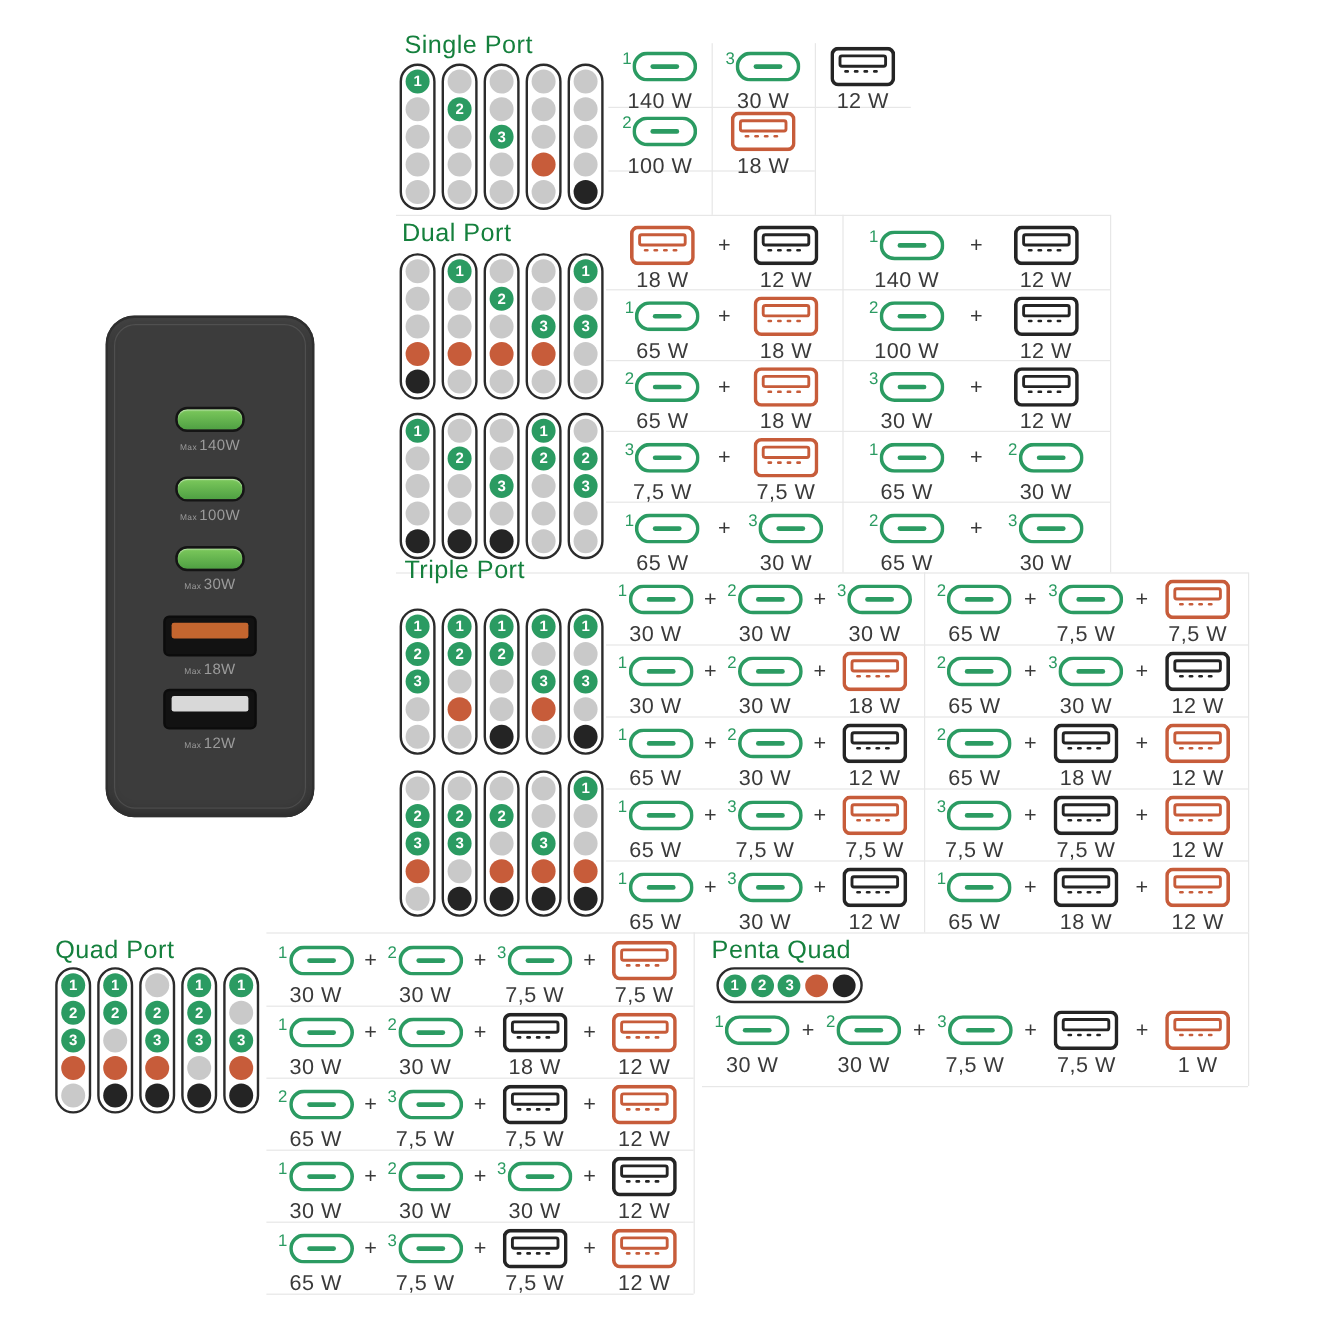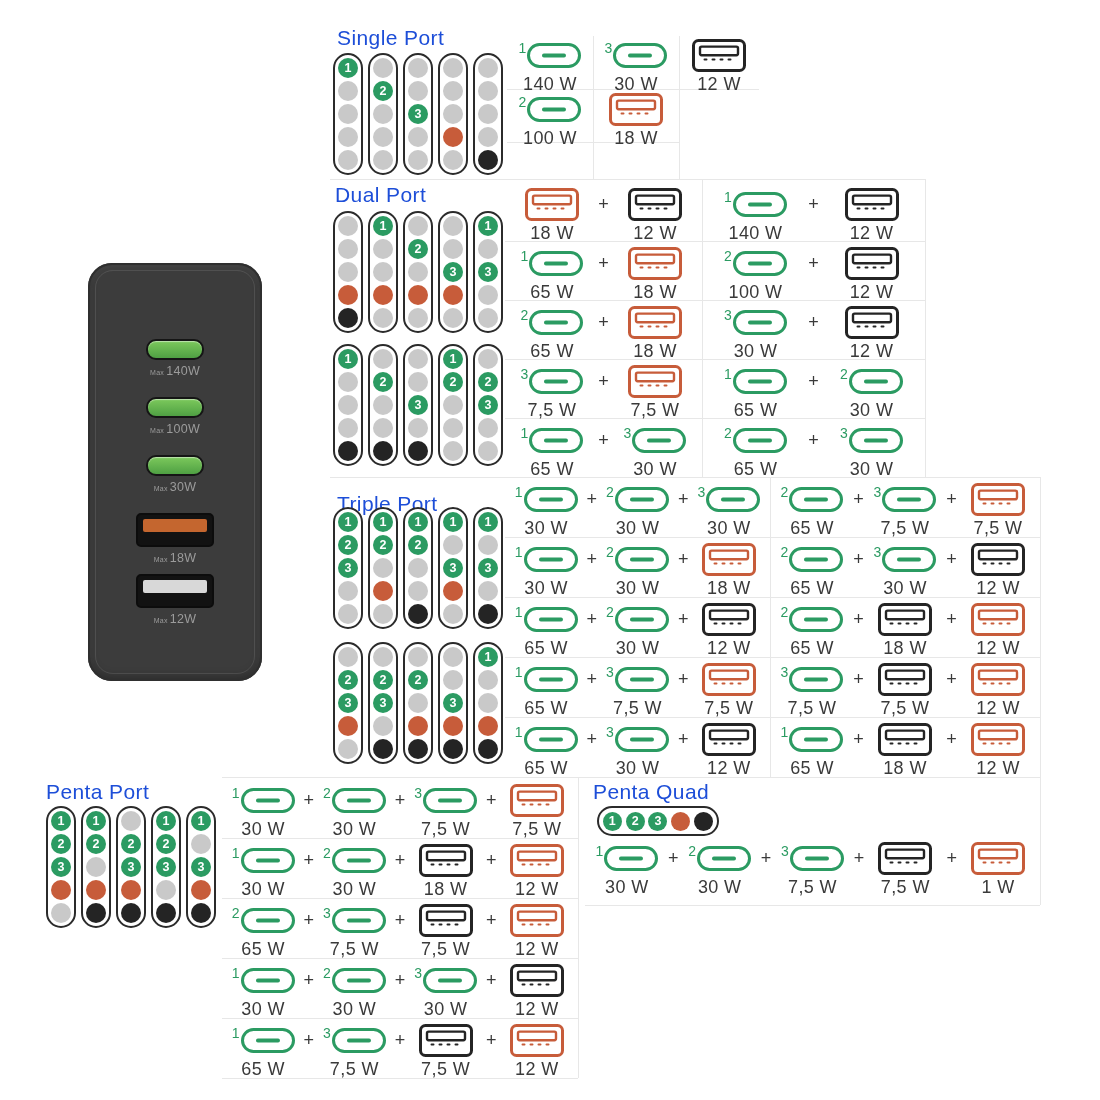--- a/index.html
+++ b/index.html
@@ -1,21 +1,21 @@
 <!DOCTYPE html>
 <html><head>
 <meta charset="utf-8">
 <style>
   html,body{margin:0;padding:0;background:#fff;}
   #canvas{position:relative;width:1100px;height:1100px;background:#ffffff;
           font-family:"Liberation Sans",sans-serif;overflow:hidden;}
   .hline,.vline{position:absolute;background:#E7E7E7;}
   .hline{height:1px;}
   .vline{width:1px;}
-  .sec-title{position:absolute;font-size:21px;color:#1d4ed8;letter-spacing:.4px;}
+  .sec-title{position:absolute;font-size:21px;color:#15803d;letter-spacing:.4px;}
   
   .selwrap{position:absolute;display:flex;gap:5px;}
   .selpill{width:30px;height:122px;border:2px solid #2B2B2B;border-radius:17px;
            display:flex;flex-direction:column;align-items:center;justify-content:space-evenly;
            box-sizing:border-box;background:#fff;}
   .selpill.horiz{flex-direction:row;width:122px;height:30px;border-radius:15px;}
   .dot{width:20px;height:20px;border-radius:50%;display:flex;align-items:center;
        justify-content:center;font-size:12.5px;color:#fff;font-weight:bold;flex:none;}
   .horiz .dot{width:19px;height:19px;}
   .d-off{background:#C9C9C9;}
@@ -108,22 +108,22 @@
           <div class="dport-a">
             <div class="tongue" style="background:#D8D8D8"></div>
           </div>
           <div class="dlabel"><span class="maxtxt">Max</span><span>12W</span></div>
         </div>
       </div>
   </div>
 
   <div class="sec-title" style="left:337px;top:26px">Single Port</div>
   <div class="sec-title" style="left:335px;top:183px">Dual Port</div>
-  <div class="sec-title" style="left:337px;top:492px">Triple Port</div>
-  <div class="sec-title" style="left:46px;top:780px">Penta Port</div>
+  <div class="sec-title" style="left:337px;top:464px">Triple Port</div>
+  <div class="sec-title" style="left:46px;top:780px">Quad Port</div>
   <div class="sec-title" style="left:593px;top:780px">Penta Quad</div>
 
   <div id="single-selectors" class="selwrap" style="left:333px;top:53px">
       <div class="selpill">
         <span class="dot d-green">1</span>
         <span class="dot d-off"></span>
         <span class="dot d-off"></span>
         <span class="dot d-off"></span>
         <span class="dot d-off"></span>
       </div>

